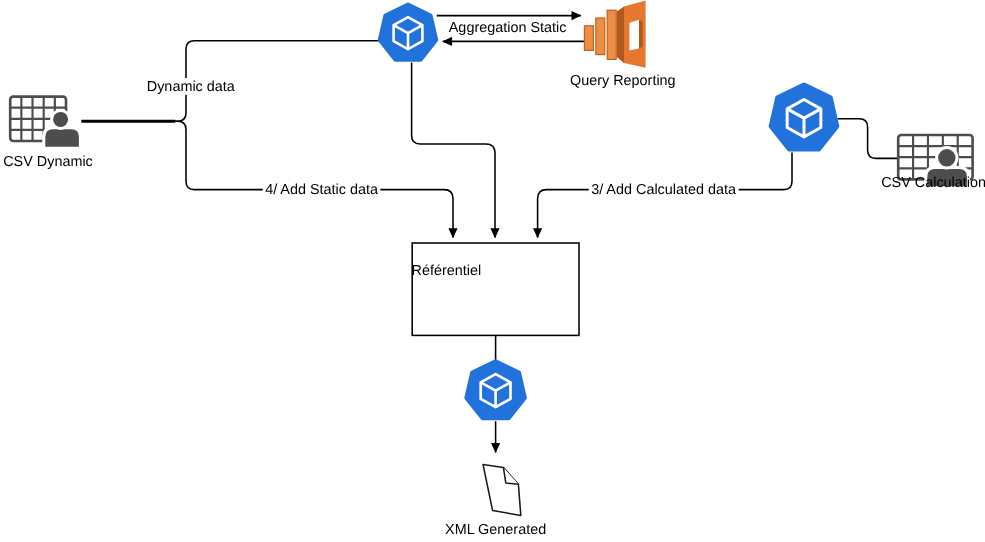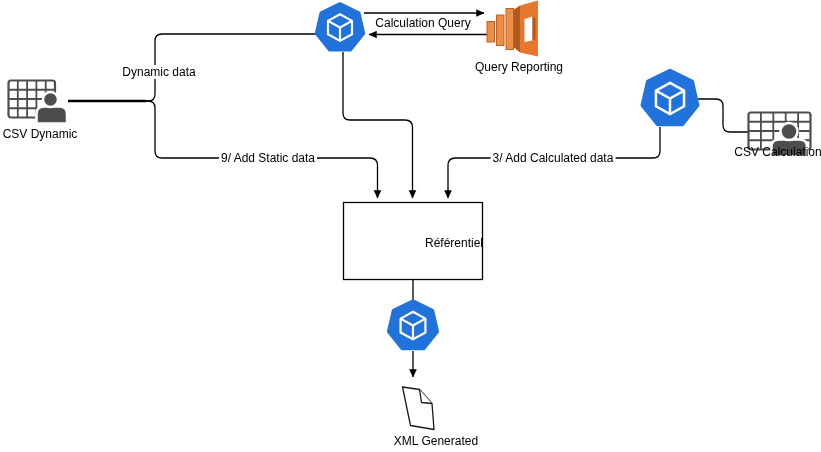--- a/index.html
+++ b/index.html
@@ -7,22 +7,22 @@
     position:relative;width:821px;height:452px;background:#fff;overflow:hidden;
     font-family:"Liberation Sans", sans-serif;color:#000;
   }
   .canvas svg{position:absolute;left:0;top:0;}
   .lbl{
     position:absolute;transform:translate(-50%,-50%);
     font-size:12px;line-height:14px;white-space:nowrap;text-align:center;
   }
   .edge-lbl{background:#fff;padding:0 2px;}
   .box-lbl{
-    position:absolute;left:343px;top:204px;width:140px;height:78px;
-    display:flex;flex-direction:column;align-items:flex-end;justify-content:center;
+    position:absolute;left:343px;top:186px;width:140px;height:78px;
+    display:flex;flex-direction:column;align-items:flex-start;justify-content:center;
     font-size:12px;line-height:15px;text-align:center;
   }
 </style>
 </head>
 <body>
 
 <div class="canvas">
 
   <svg width="821" height="452" viewBox="0 0 821 452">
     <defs>
@@ -78,27 +78,27 @@
     </g>
 
     <rect x="343.5" y="202.5" width="139" height="77" fill="#fff" stroke="var(--line-black,#000)" stroke-width="1.3"></rect>
 
     <g>
       <path d="M 402.5 387 L 419.5 389.5 L 432 403.5 L 434 429.5 L 410.5 425.5 Z" fill="#fff" stroke="#1a1a1a" stroke-width="1.3" stroke-linejoin="round"></path>
       <path d="M 419.5 389.5 L 421.5 402.5 L 432 403.5" fill="#fff" stroke="#1a1a1a" stroke-width="1.3" stroke-linejoin="round"></path>
     </g>
   </svg>
 
-  <div class="lbl edge-lbl" style="left:423px;top:23px">Calculation Query</div>
+  <div class="lbl edge-lbl" style="left:423px;top:23px">Aggregation Static</div>
   <div class="lbl edge-lbl" style="left:159px;top:72px">Dynamic data</div>
-  <div class="lbl edge-lbl" style="left:268px;top:158px">9/ Add Static data</div>
+  <div class="lbl edge-lbl" style="left:268px;top:158px">4/ Add Static data</div>
   <div class="lbl edge-lbl" style="left:553px;top:158px">3/ Add Calculated data</div>
 
   <div class="lbl" style="left:519px;top:67px">Query Reporting</div>
   <div class="lbl" style="left:40px;top:134px">CSV Dynamic</div>
   <div class="lbl" style="left:778px;top:152px">CSV Calculation</div>
-  <div class="lbl" style="left:436px;top:441px">XML Generated</div>
+  <div class="lbl" style="left:413px;top:441px">XML Generated</div>
 
   <div class="box-lbl">
     <span>Référentiel</span>
   </div>
 
 </div>
 
 </body></html>

